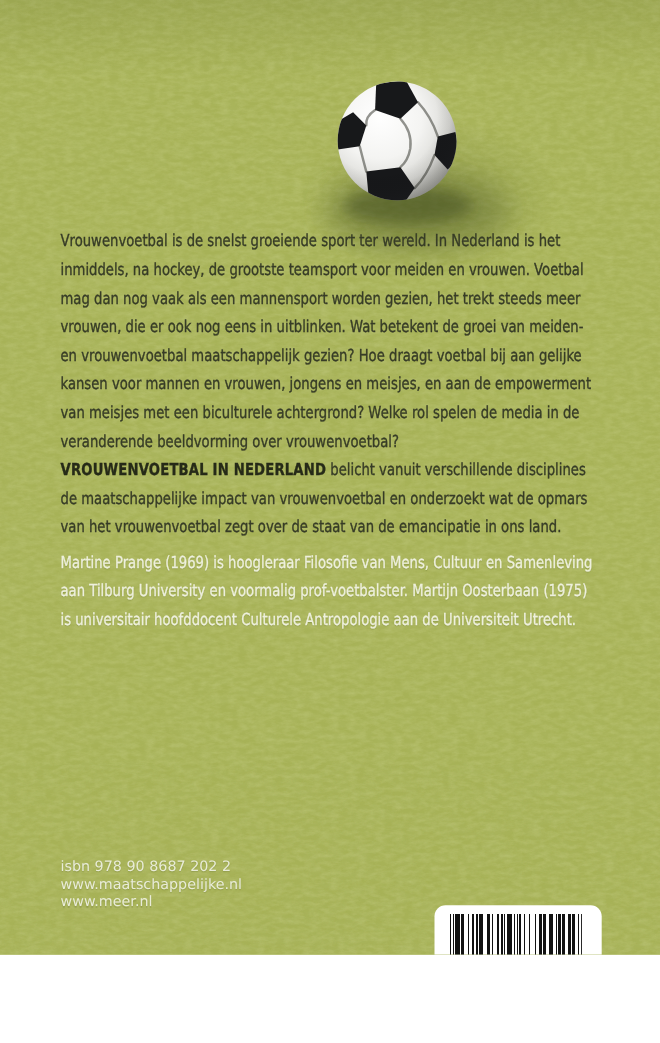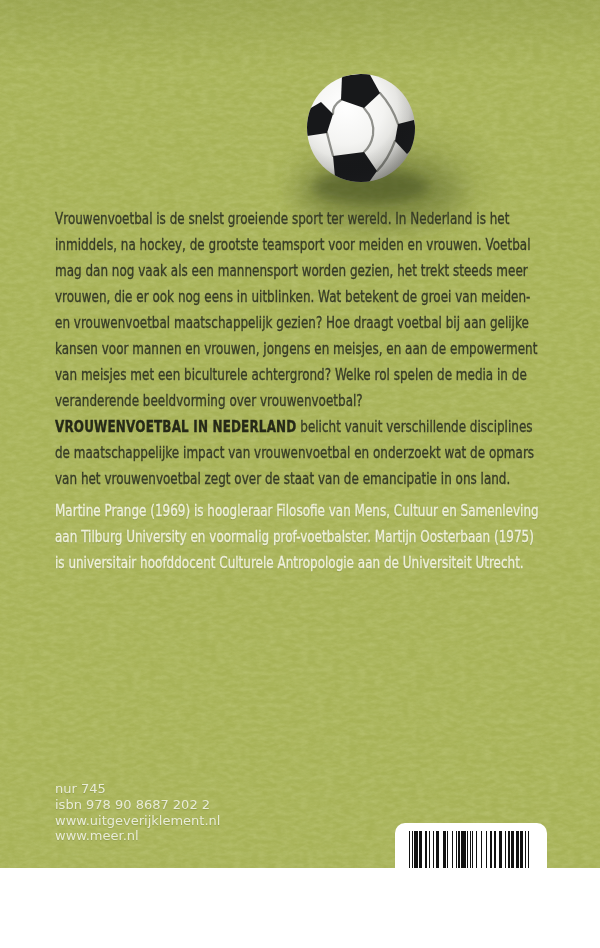--- a/index.html
+++ b/index.html
@@ -168,25 +168,24 @@
 
       <div class="line"><span>Martine Prange (1969) is hoogleraar Filosofie van Mens, Cultuur en Samenleving</span></div>
 
       <div class="line"><span>aan Tilburg University en voormalig prof-voetbalster. Martijn Oosterbaan (1975)</span></div>
 
       <div class="line"><span>is universitair hoofddocent Culturele Antropologie aan de Universiteit Utrecht.</span></div>
     </div>
 
   <div class="info">
 
-      <div class="info-line"><span>nur 745</span></div>
 
       <div class="info-line"><span>isbn 978 90 8687 202 2</span></div>
 
-      <div class="info-line"><span>www.uitgeverijklement.nl</span></div>
+      <div class="info-line"><span>www.maatschappelijke.nl</span></div>
 
       <div class="info-line"><span>www.meer.nl</span></div>
     </div>
 
   <div class="logo-bar">
     <span>KLEMENT|ATRIA</span>
   </div>
 
   <div class="bottom-strip"></div>
 

